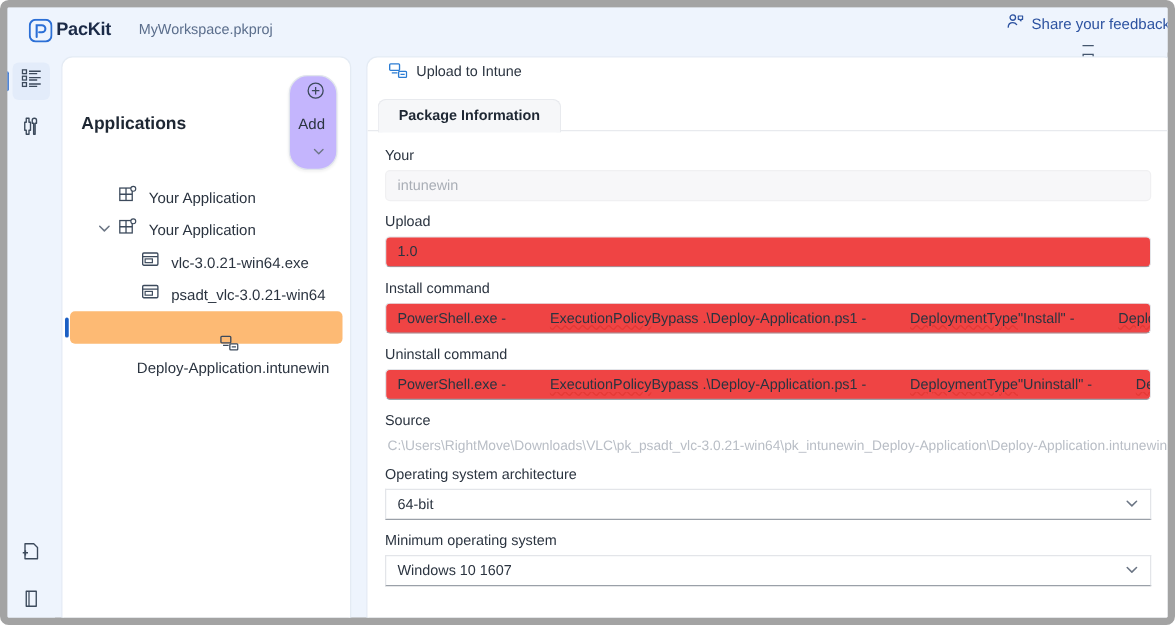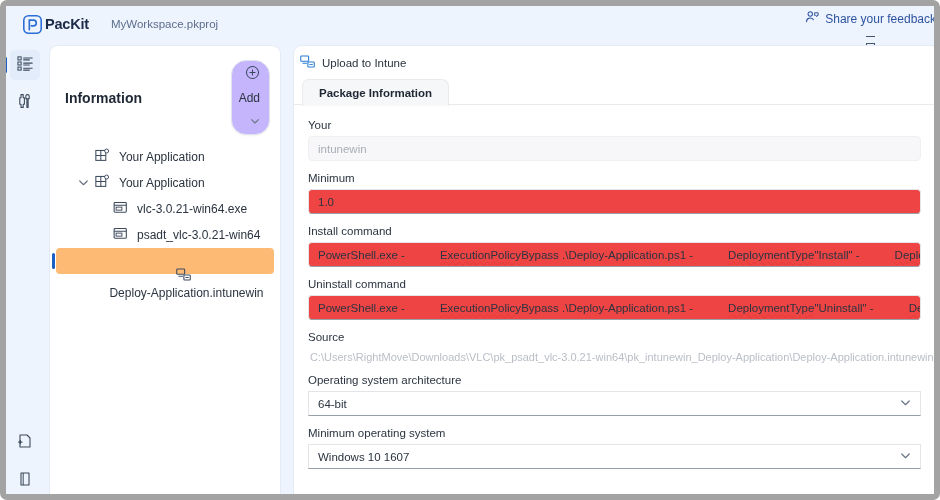--- a/index.html
+++ b/index.html
@@ -163,21 +163,22 @@
   .main {
     position: absolute; left: 288px; top: 40px;
     width: 645px; height: 470px;
     background: #ffffff;
     border-radius: 8px;
     box-shadow: 0 0 0 1px #e4ebf4;
     overflow: hidden;
   }
   .main-toolbar {
     height: 33px;
-    display: flex; align-items: center;
+    display: flex; align-items: flex-start;
+    padding-left: 11px;
   }
   .tool-action {
     display: flex; align-items: center; gap: 7px;
     font-size: 11.5px; color: #2b3440;
     cursor: pointer;
     padding: 3px 6px;
     border-radius: 4px;
   }
   .tabstrip {
     position: relative;
@@ -355,21 +356,21 @@
           <path d="M4 2 h8 v12 H4 z" fill="none" stroke="#3c4a5c" stroke-width="1.1" stroke-linejoin="round"></path>
           <line x1="6.2" y1="2" x2="6.2" y2="14" stroke="#3c4a5c" stroke-width="1"></line>
         </svg>
       </span>
     </div>
   </div>
 
   <div class="sidebar">
 
     <div class="sb-head">
-      <span class="sb-title">Information</span>
+      <span class="sb-title">Applications</span>
 
       <div class="add-btn">
         <span>
           <svg width="15" height="15" viewBox="0 0 16 16">
             <circle cx="8" cy="8" r="6.4" fill="none" stroke="#3c4a5c" stroke-width="1.1"></circle>
             <line x1="8" y1="4.8" x2="8" y2="11.2" stroke="#3c4a5c" stroke-width="1.1"></line>
             <line x1="4.8" y1="8" x2="11.2" y2="8" stroke="#3c4a5c" stroke-width="1.1"></line>
           </svg>
         </span>
         <span class="add-label">Add</span>
@@ -469,21 +470,21 @@
         <span>Package Information</span>
       </div>
     </div>
 
     <div class="form" id="form-container">
         <div class="field">
           <label class="field-label">Your</label>
           <div class="input disabled">intunewin</div>
         </div>
         <div class="field">
-          <label class="field-label">Minimum</label>
+          <label class="field-label">Upload</label>
           <div class="input">1.0</div>
         </div>
         <div class="field">
           <label class="field-label">Install command</label>
           <div class="input">PowerShell.exe -<span class="sq">ExecutionPolicy</span> Bypass .\Deploy-Application.ps1 -<span class="sq">DeploymentType</span> "Install" -<span class="sq">DeployMode</span> "Silent"</div>
         </div>
         <div class="field">
           <label class="field-label">Uninstall command</label>
           <div class="input">PowerShell.exe -<span class="sq">ExecutionPolicy</span> Bypass .\Deploy-Application.ps1 -<span class="sq">DeploymentType</span> "Uninstall" -<span class="sq">DeployMode</span> "Silent"</div>
         </div>

